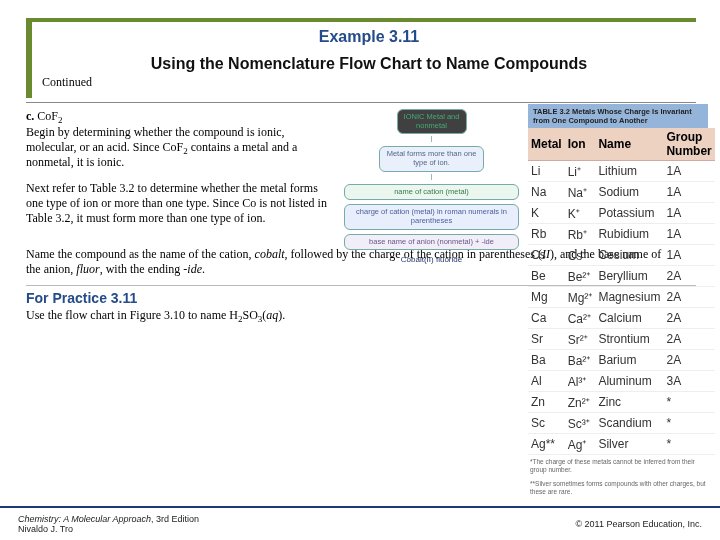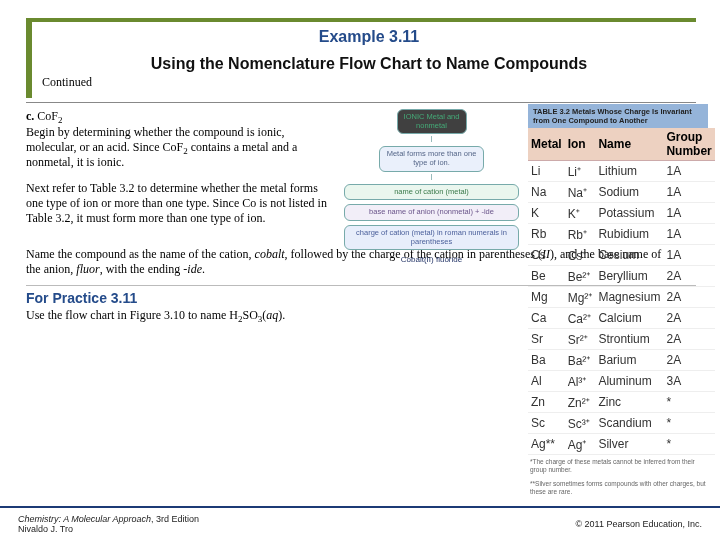--- a/index.html
+++ b/index.html
@@ -90,22 +90,22 @@
     </p>
 
     <div class="flow">
       <div class="node n-top">IONIC
 Metal and nonmetal</div>
       <div class="vline"></div>
       <div class="node n-mid">Metal forms more than one type of ion.</div>
       <div class="vline"></div>
       <div class="row3">
         <div class="node n-l">name of cation (metal)</div>
+        <div class="node n-c">charge of cation (metal) in roman numerals in parentheses</div>
         <div class="node n-r">base name of anion (nonmetal) + -ide</div>
-        <div class="node n-c">charge of cation (metal) in roman numerals in parentheses</div>
       </div>
       <div class="result">Cobalt(II) fluoride</div>
     </div>
 
     <div class="tbl-wrap">
       <div class="tbl-title">TABLE 3.2  Metals Whose Charge Is Invariant from One Compound to Another</div>
       <table class="tbl">
         <thead>
             <tr>
           <th>Metal</th>

